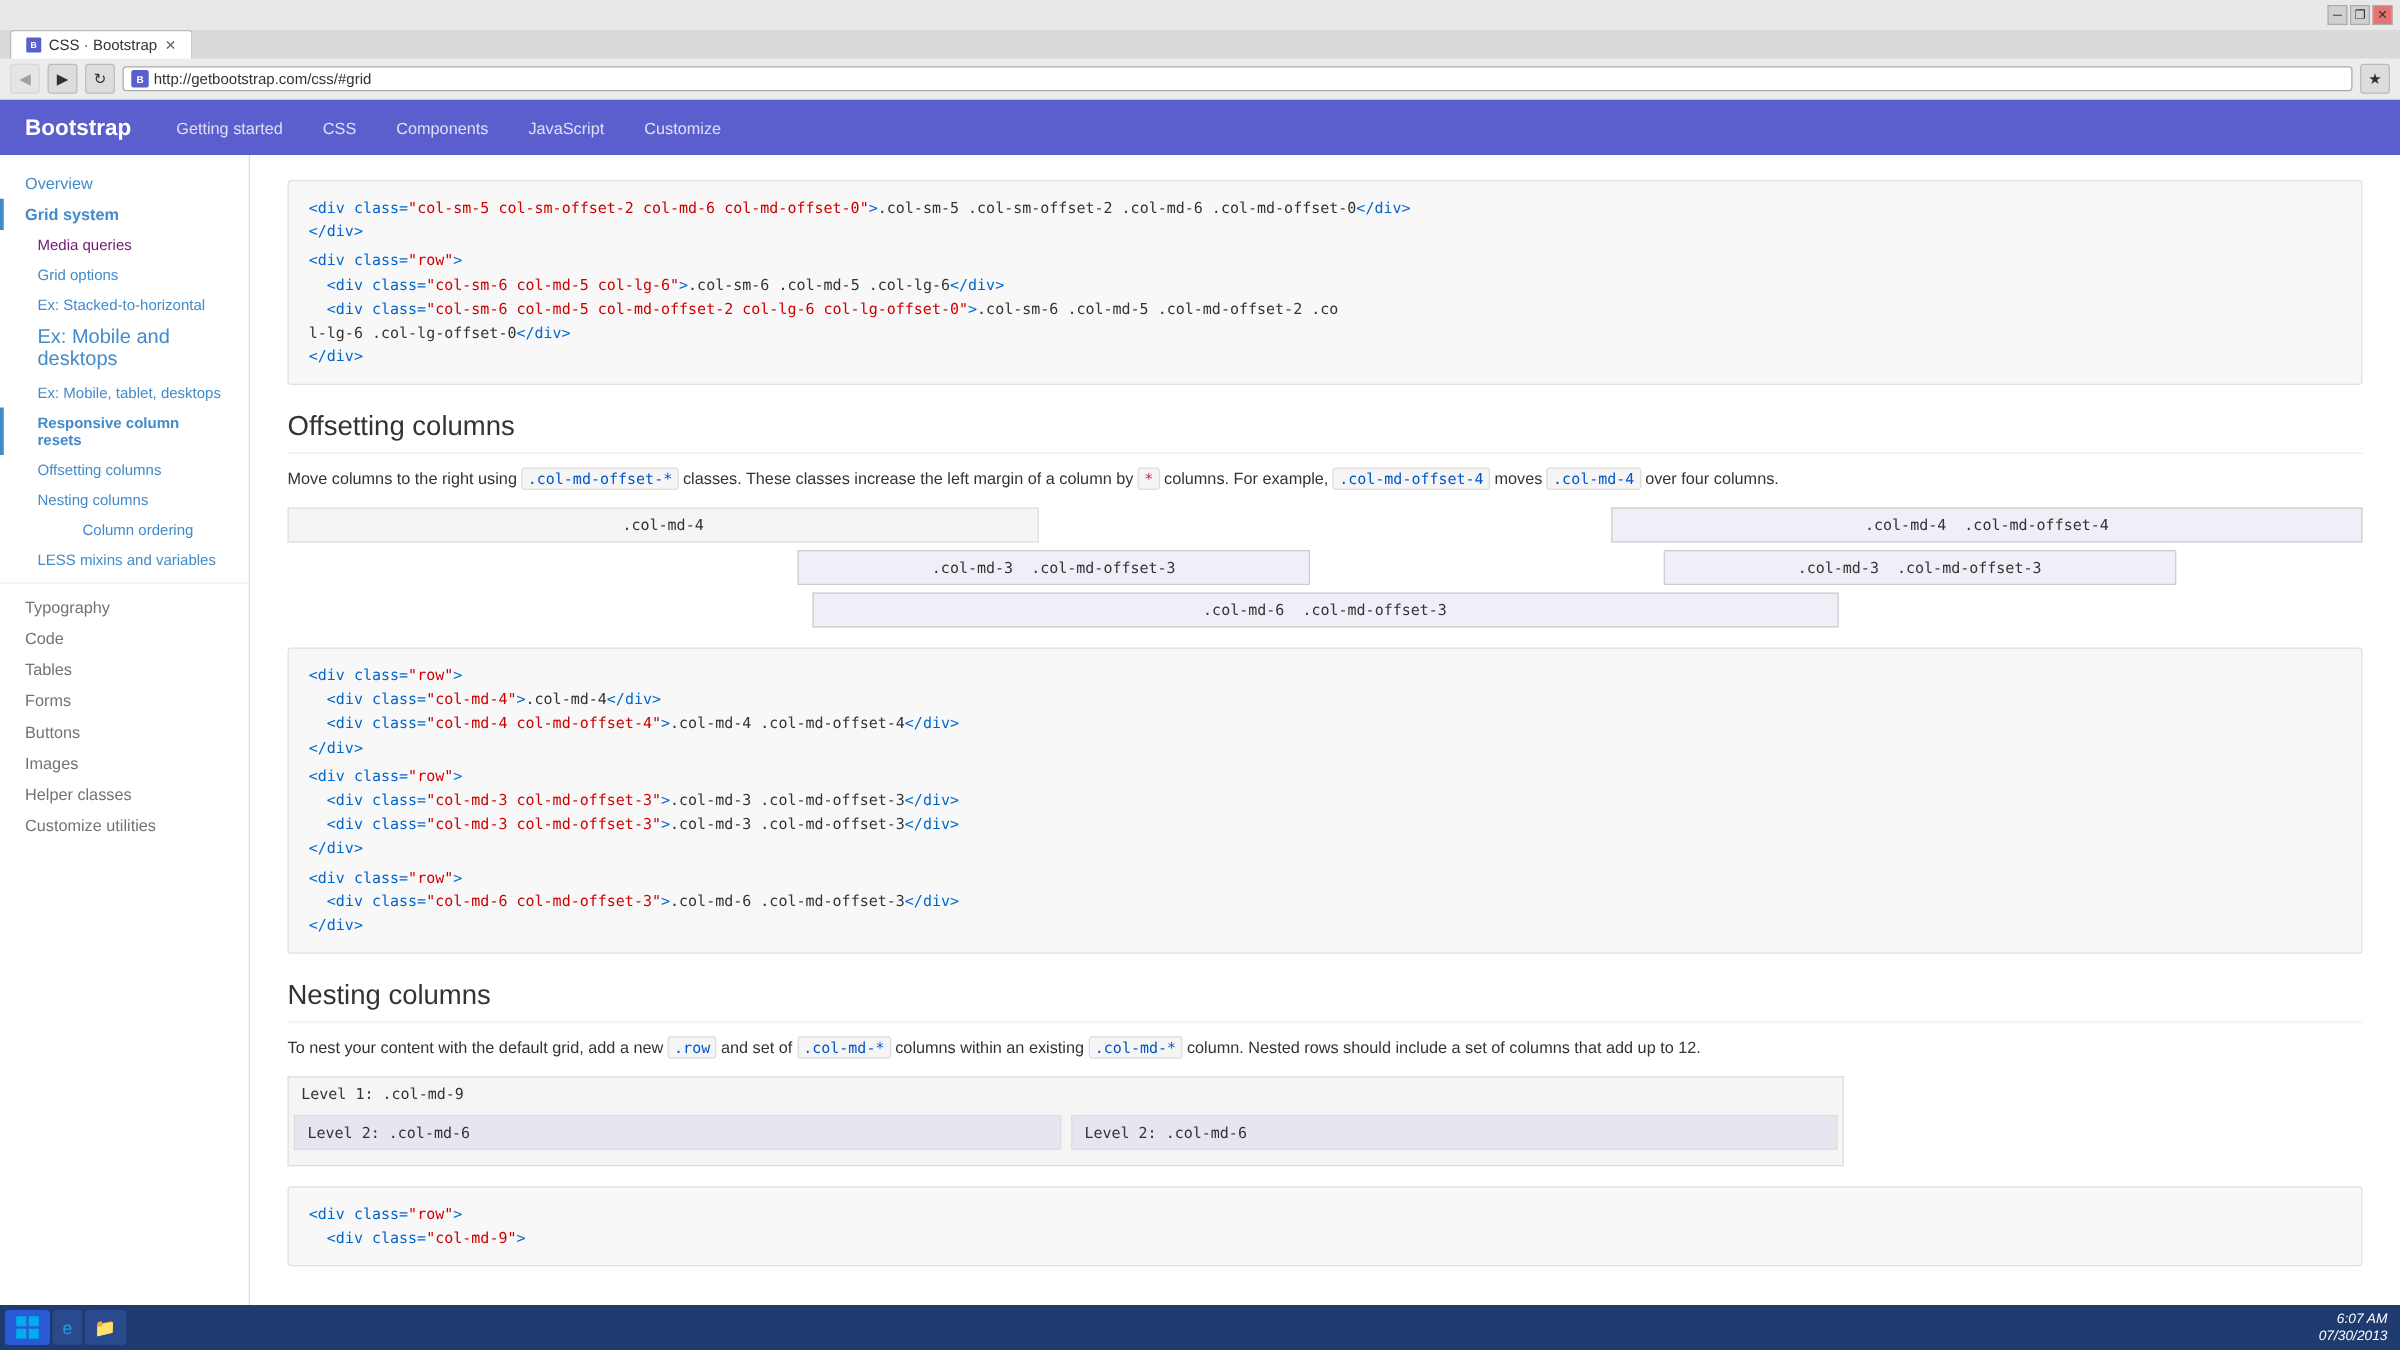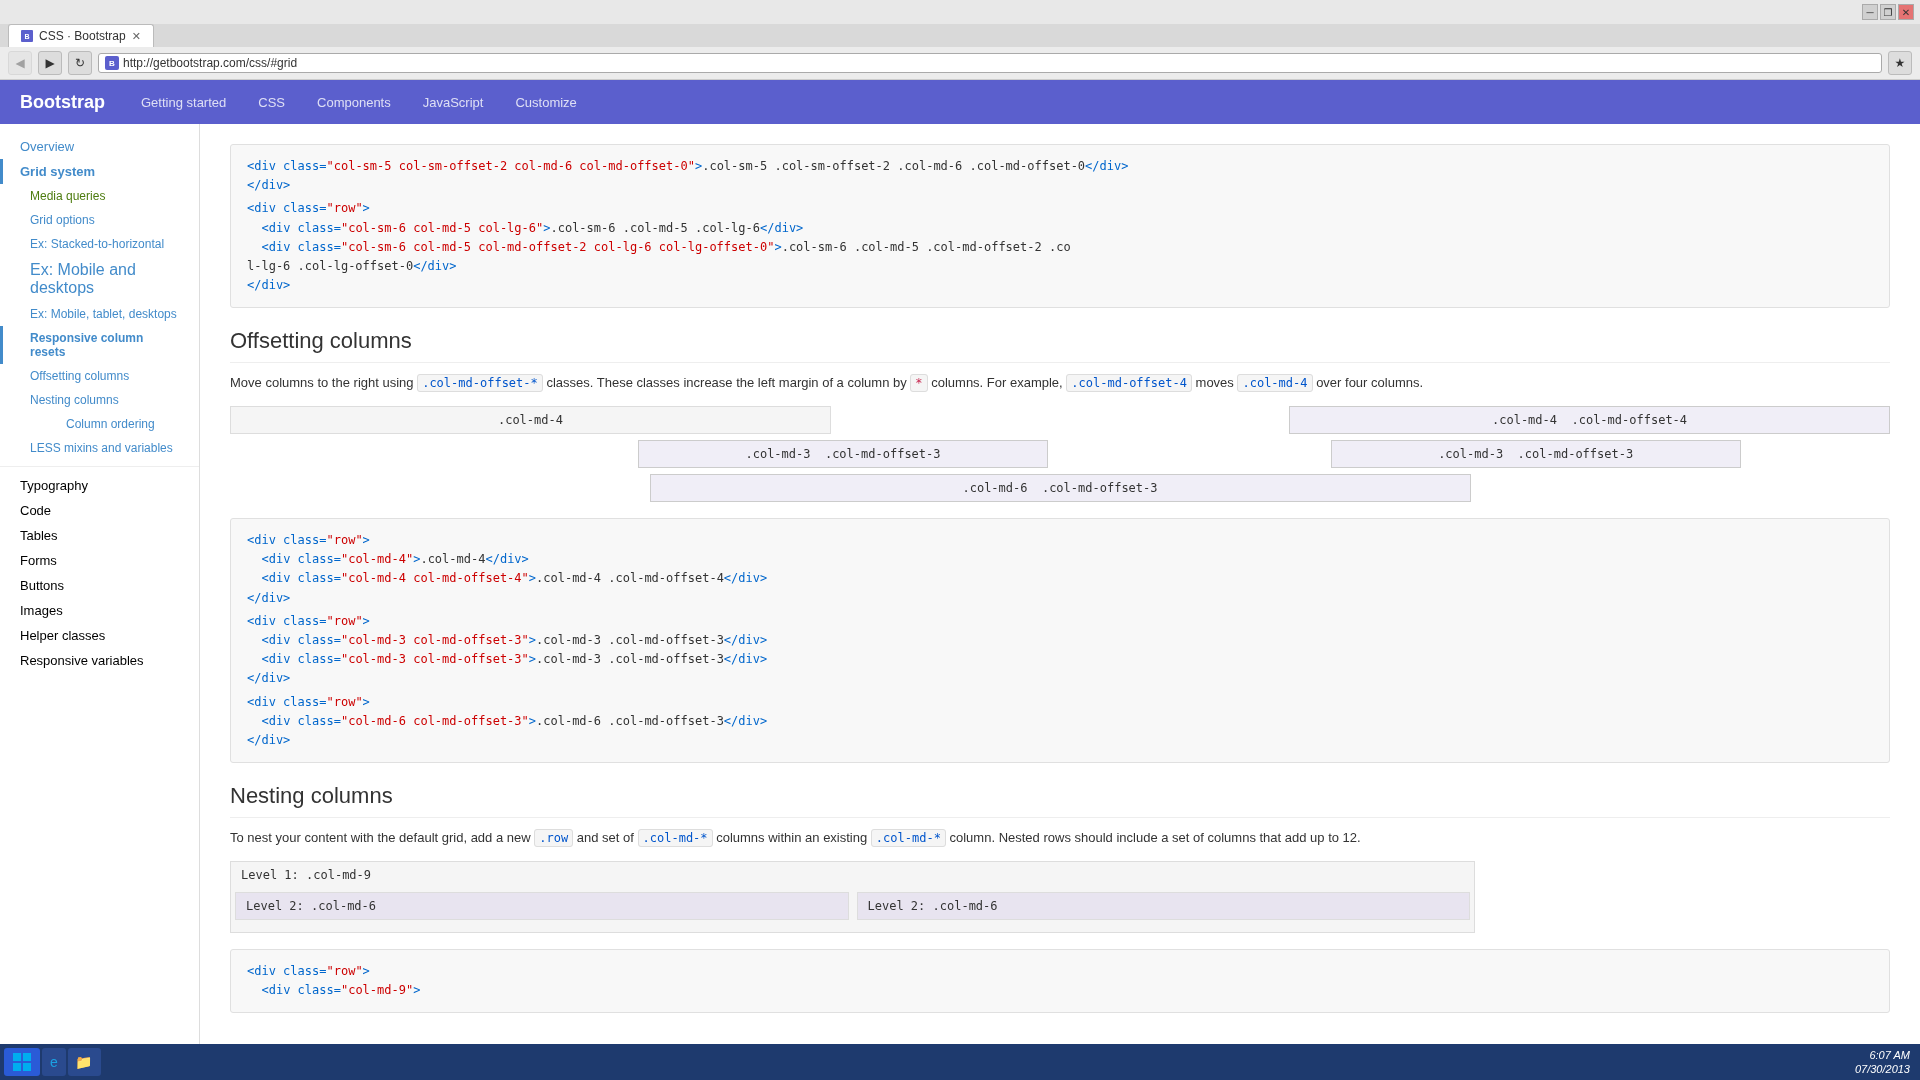--- a/index.html
+++ b/index.html
@@ -146,21 +146,21 @@
       color: #428bca;
       cursor: pointer;
       text-decoration: none;
     }
     .sidebar-item.active-link {
       color: #428bca;
       font-weight: bold;
       border-left: 3px solid #428bca;
       padding-left: 17px;
     }
-    .sidebar-item.plain { color: #000000; }
+    .sidebar-item.plain { color: #737373; }
     .sidebar-divider { height: 1px; background: #eee; margin: 6px 0; }
 
     
     .main-content {
       flex: 1;
       overflow-y: auto;
       padding: 0;
     }
     .content-inner {
       padding: 20px 30px;
@@ -330,39 +330,39 @@
     <div class="bs-nav-item">JavaScript</div>
     <div class="bs-nav-item">Customize</div>
   </div>
 </div>
 
 <div class="page-container">
 
   <div class="sidebar">
     <a class="sidebar-item">Overview</a>
     <a class="sidebar-item active-link">Grid system</a>
-    <a class="sidebar-item" style="color:#4d7c0f; padding-left:30px; font-size:12px;">Media queries</a>
+    <a class="sidebar-item" style="color:#701a75; padding-left:30px; font-size:12px;">Media queries</a>
     <a class="sidebar-item" style="color:#428bca; padding-left:30px; font-size:12px;">Grid options</a>
     <a class="sidebar-item" style="color:#428bca; padding-left:30px; font-size:12px;">Ex: Stacked-to-horizontal</a>
     <a class="sidebar-item" style="color:#428bca; padding-left:30px; font-size:16px;">Ex: Mobile and desktops</a>
     <a class="sidebar-item" style="color:#428bca; padding-left:30px; font-size:12px;">Ex: Mobile, tablet, desktops</a>
     <a class="sidebar-item" style="color:#428bca; padding-left:30px; font-size:12px; font-weight:bold; border-left:3px solid #428bca; padding-left:27px;">Responsive column resets</a>
     <a class="sidebar-item" style="color:#428bca; padding-left:30px; font-size:12px;">Offsetting columns</a>
     <a class="sidebar-item" style="color:#428bca; padding-left:30px; font-size:12px;">Nesting columns</a>
     <a class="sidebar-item" style="color:#428bca; padding-left:30px; font-size:12px;margin-left:36px;">Column ordering</a>
     <a class="sidebar-item" style="color:#428bca; padding-left:30px; font-size:12px;">LESS mixins and variables</a>
     <div class="sidebar-divider"></div>
     <a class="sidebar-item plain">Typography</a>
     <a class="sidebar-item plain">Code</a>
     <a class="sidebar-item plain">Tables</a>
     <a class="sidebar-item plain">Forms</a>
     <a class="sidebar-item plain">Buttons</a>
     <a class="sidebar-item plain">Images</a>
     <a class="sidebar-item plain">Helper classes</a>
-    <a class="sidebar-item plain">Responsive variables</a>
+    <a class="sidebar-item plain">Customize utilities</a>
   </div>
 
   <div class="main-content">
     <div class="content-inner">
 
       <div class="code-block">
         <div><span class="code-tag">&lt;div class=</span><span class="code-attr">"col-sm-5 col-sm-offset-2 col-md-6 col-md-offset-0"</span><span class="code-tag">&gt;</span>.col-sm-5 .col-sm-offset-2 .col-md-6 .col-md-offset-0<span class="code-tag">&lt;/div&gt;</span></div>
         <div><span class="code-tag">&lt;/div&gt;</span></div>
         <div style="margin-top:4px;"><span class="code-tag">&lt;div class=</span><span class="code-attr">"row"</span><span class="code-tag">&gt;</span></div>
         <div>&nbsp;&nbsp;<span class="code-tag">&lt;div class=</span><span class="code-attr">"col-sm-6 col-md-5 col-lg-6"</span><span class="code-tag">&gt;</span>.col-sm-6 .col-md-5 .col-lg-6<span class="code-tag">&lt;/div&gt;</span></div>

